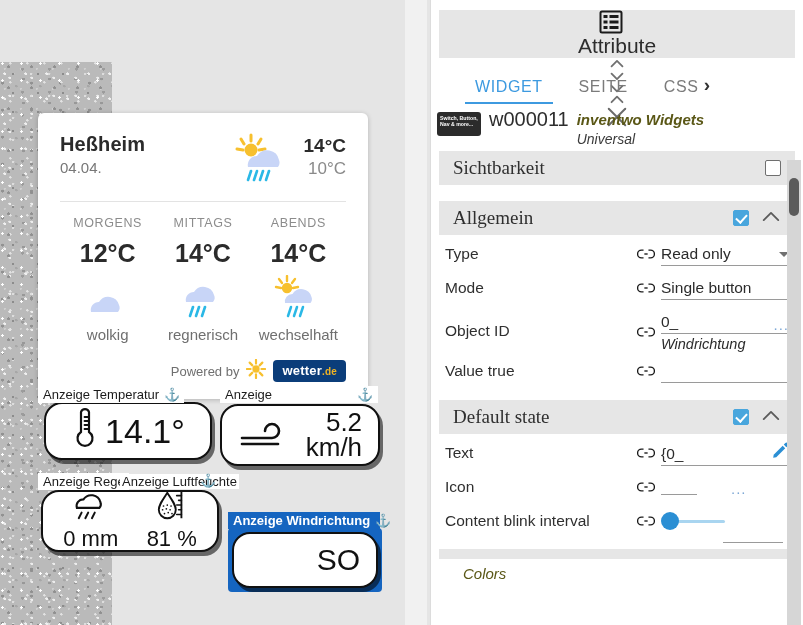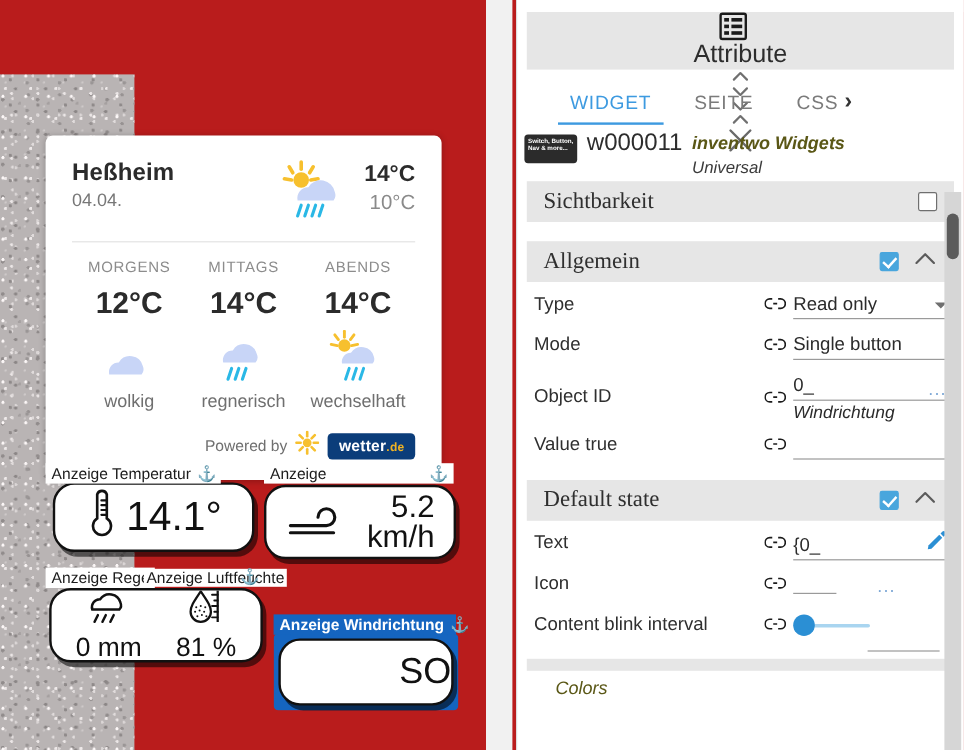--- a/index.html
+++ b/index.html
@@ -9,21 +9,21 @@
     background: #ffffff;
     font-family: "Liberation Sans", sans-serif;
     -webkit-font-smoothing: antialiased;
   }
   #root { position: relative; width: 803px; height: 625px; }
 
   
   #canvas {
     position: absolute; left: 0; top: 0;
     width: 430px; height: 625px;
-    background: #b91c1c;
+    background: #e5e5e5;
     overflow: hidden;
   }
   #noise-strip {
     position: absolute; left: 0; top: 62px;
     width: 112px; height: 563px;
     background-color: #b9b9b9;
     background-image:
       radial-gradient(circle at 13% 9%, #ffffff 0 1.2px, transparent 1.4px),
       radial-gradient(circle at 37% 22%, #8e8e8e 0 1.3px, transparent 1.5px),
       radial-gradient(circle at 61% 7%, #e2e2e2 0 1.1px, transparent 1.3px),
@@ -401,21 +401,21 @@
         </span>
       </div>
     </div>
 
     <div class="tile-wrap" style="left:228px; top:512px; width:160px; height:82px;">
       <div class="tile-label sel" style="width:152px; justify-content:space-between;">
         <span>Anzeige Windrichtung</span>
         <span class="anchor">⚓</span>
       </div>
       <div class="tile-sel-ring" style="left:0px; top:16px; width:154px; height:64px;"></div>
-      <div class="tile-box" style="left:4px; top:20px; width:146px; height:56px; justify-content:flex-end; padding-right:0;">
+      <div class="tile-box" style="left:4px; top:20px; width:146px; height:56px; justify-content:flex-end; padding-right:16px;">
         <span class="tile-val" style="font-size:30px;">SO</span>
       </div>
     </div>
 
     <div id="canvas-scroll-track">
       
       
     </div>
   </div>
 

